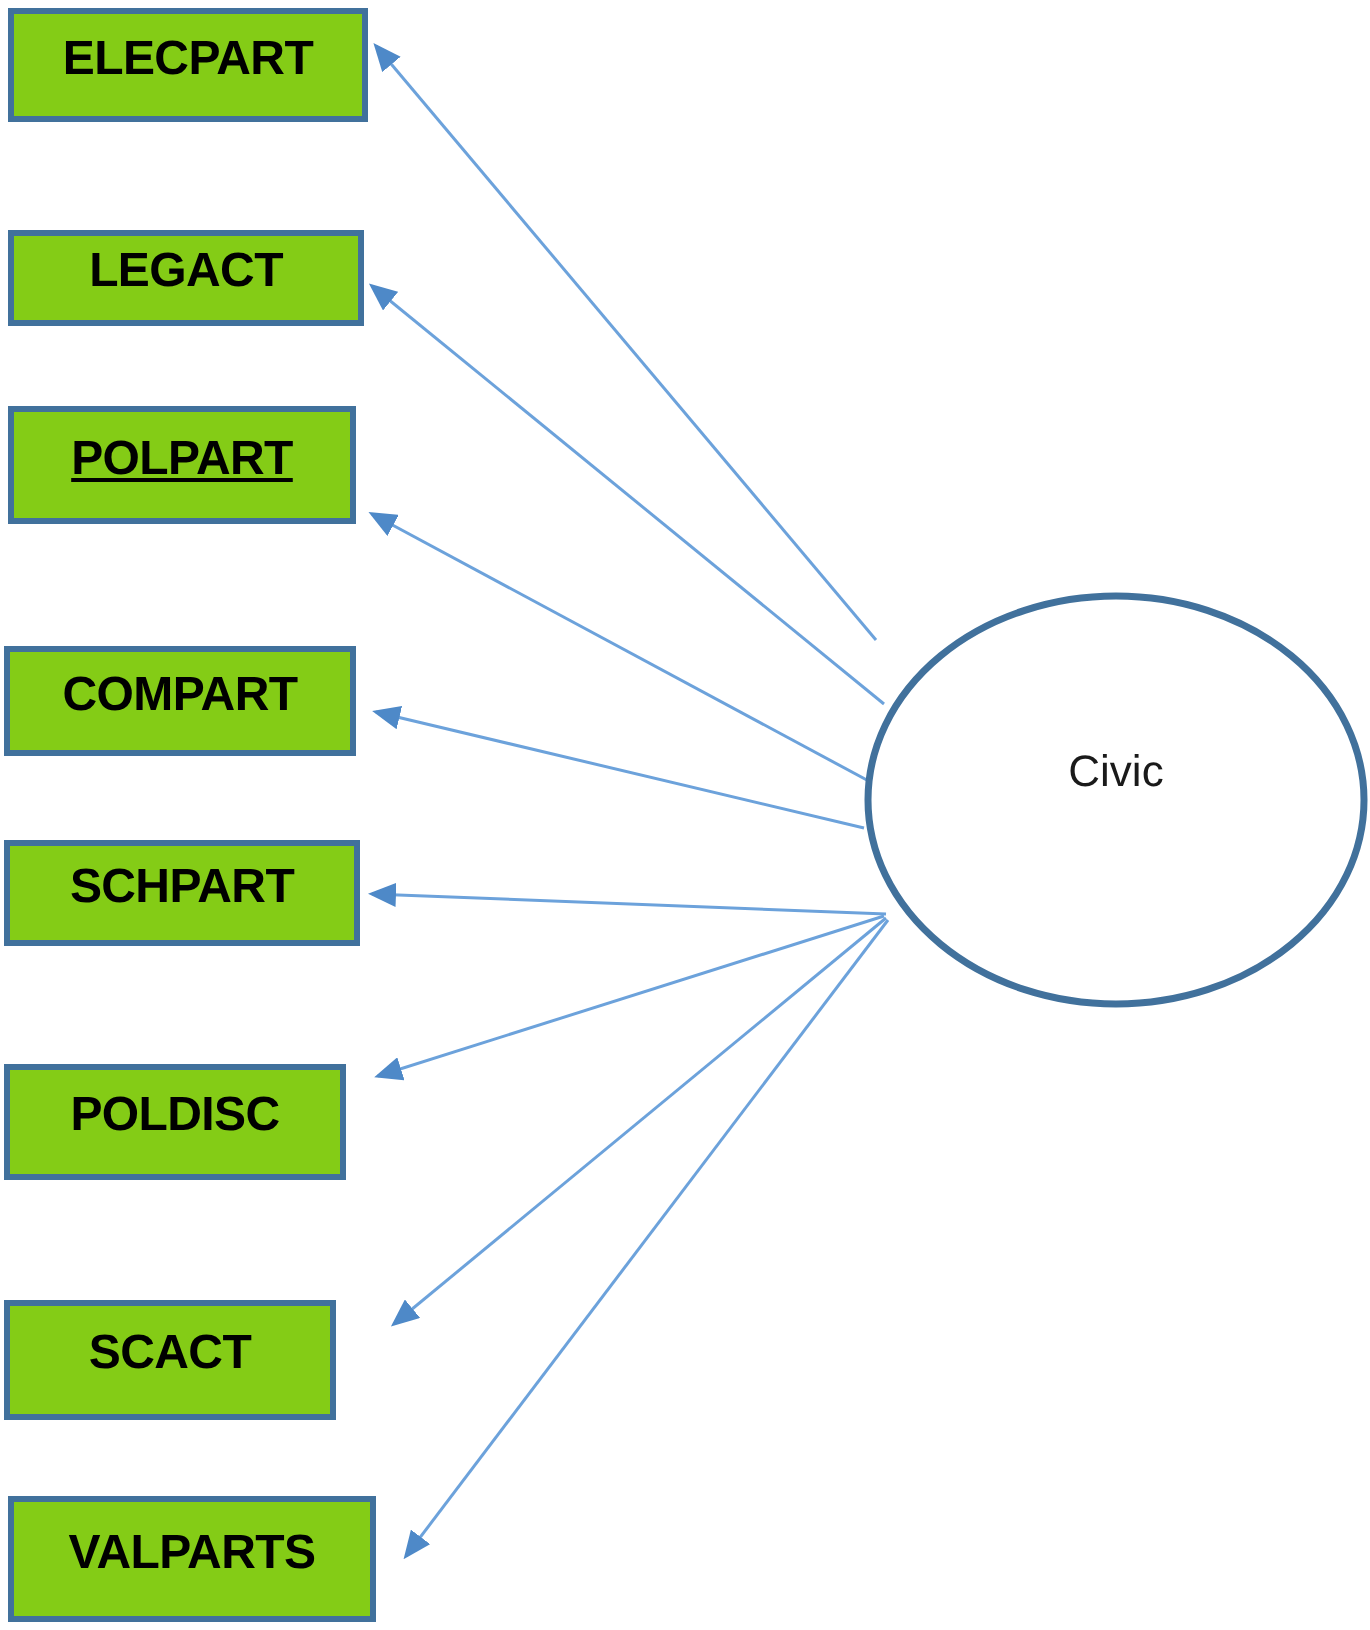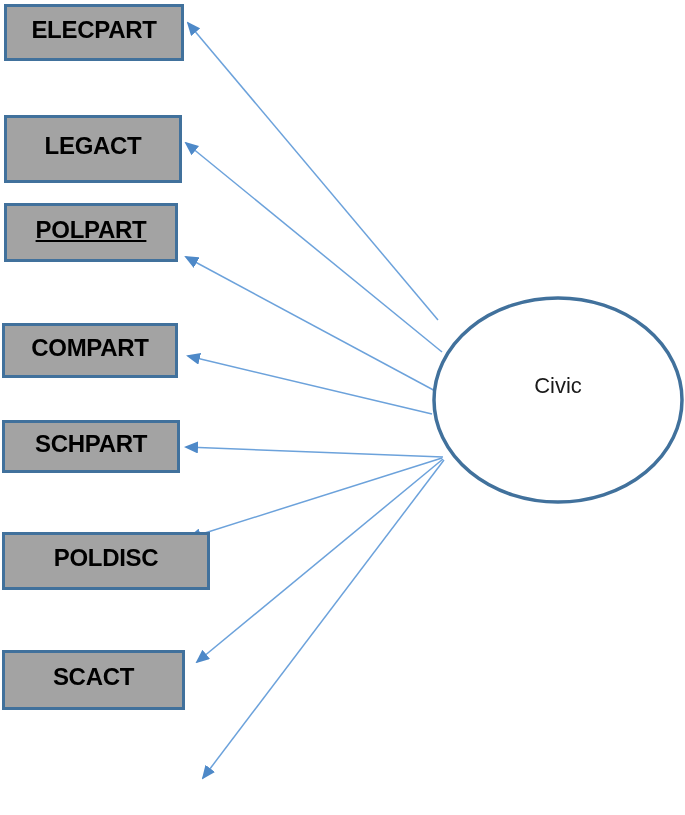--- a/index.html
+++ b/index.html
@@ -19,21 +19,21 @@
     position: absolute;
     left: 0;
     top: 0;
     width: 685px;
     height: 815px;
     display: block;
   }
   .obs-box {
     position: absolute;
     box-sizing: border-box;
-    background: #a3a3a3;
+    background: #84cc16;
     border: 3px solid var(--border-color, #41719C);
     display: flex;
     align-items: center;
     justify-content: center;
   }
   .obs-box .obs-label {
     font-size: 24px;
     font-weight: bold;
     color: #000000;
     letter-spacing: -0.3px;
@@ -72,31 +72,34 @@
       <line x1="443" y1="459" x2="197" y2="662" stroke="#6CA2DB" stroke-width="1.5" marker-end="url(#arrowhead)"></line>
       <line x1="444" y1="460" x2="203" y2="778" stroke="#6CA2DB" stroke-width="1.5" marker-end="url(#arrowhead)"></line>
       <ellipse cx="558" cy="400" rx="124" ry="102" fill="#FFFFFF" stroke="#41719C" stroke-width="3.5"></ellipse>
     </svg>
   <div class="latent-label" style="left: 434px; top: 283px; width: 248px; height: 204px;">
       <div>Civic</div>
     </div>
 <div class="obs-box" style="left: 4px; top: 4px; width: 180px; height: 57px;">
       <span class="obs-label">ELECPART</span>
     </div>
-    <div class="obs-box" style="left: 4px; top: 115px; width: 178px; height: 68px;">
+    <div class="obs-box" style="left: 4px; top: 115px; width: 178px; height: 48px;">
       <span class="obs-label">LEGACT</span>
     </div>
     <div class="obs-box" style="left: 4px; top: 203px; width: 174px; height: 59px; text-decoration: underline;">
       <span class="obs-label">POLPART</span>
     </div>
     <div class="obs-box" style="left: 2px; top: 420px; width: 178px; height: 53px;">
       <span class="obs-label">SCHPART</span>
     </div>
     <div class="obs-box" style="left: 2px; top: 323px; width: 176px; height: 55px;">
       <span class="obs-label">COMPART</span>
     </div>
-    <div class="obs-box" style="left: 2px; top: 532px; width: 208px; height: 58px; align-items: center;">
+    <div class="obs-box" style="left: 2px; top: 532px; width: 171px; height: 58px; align-items: center;">
       <span class="obs-label">POLDISC</span>
     </div>
-    <div class="obs-box" style="left: 2px; top: 650px; width: 183px; height: 60px;">
+    <div class="obs-box" style="left: 2px; top: 650px; width: 166px; height: 60px;">
       <span class="obs-label">SCACT</span>
+    </div>
+    <div class="obs-box" style="left: 4px; top: 748px; width: 184px; height: 63px;">
+      <span class="obs-label">VALPARTS</span>
     </div>
   </div>
 
 </body></html>

